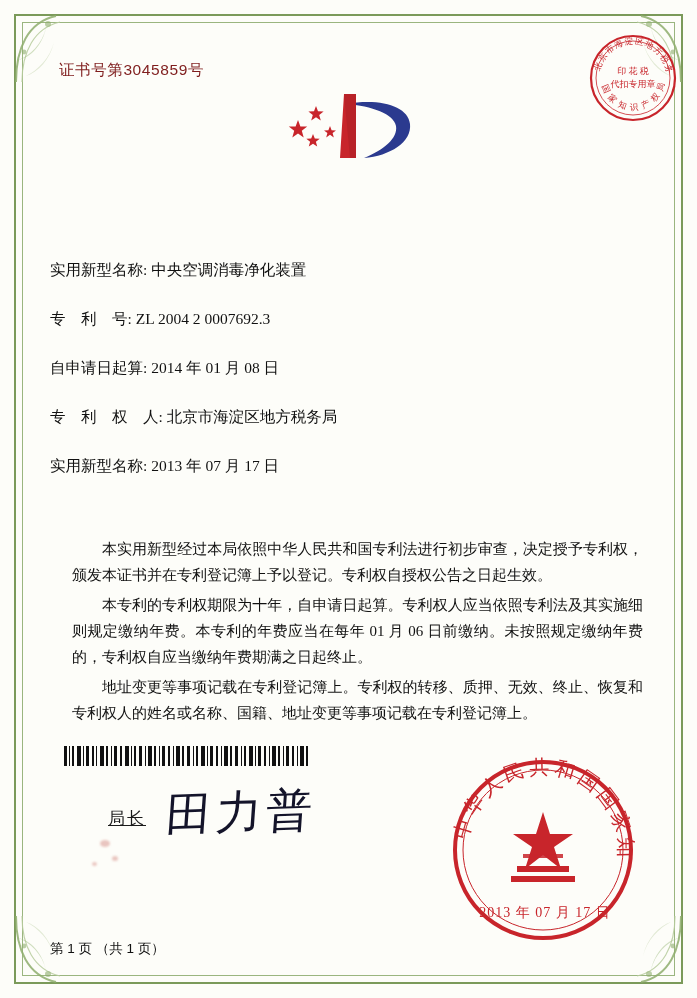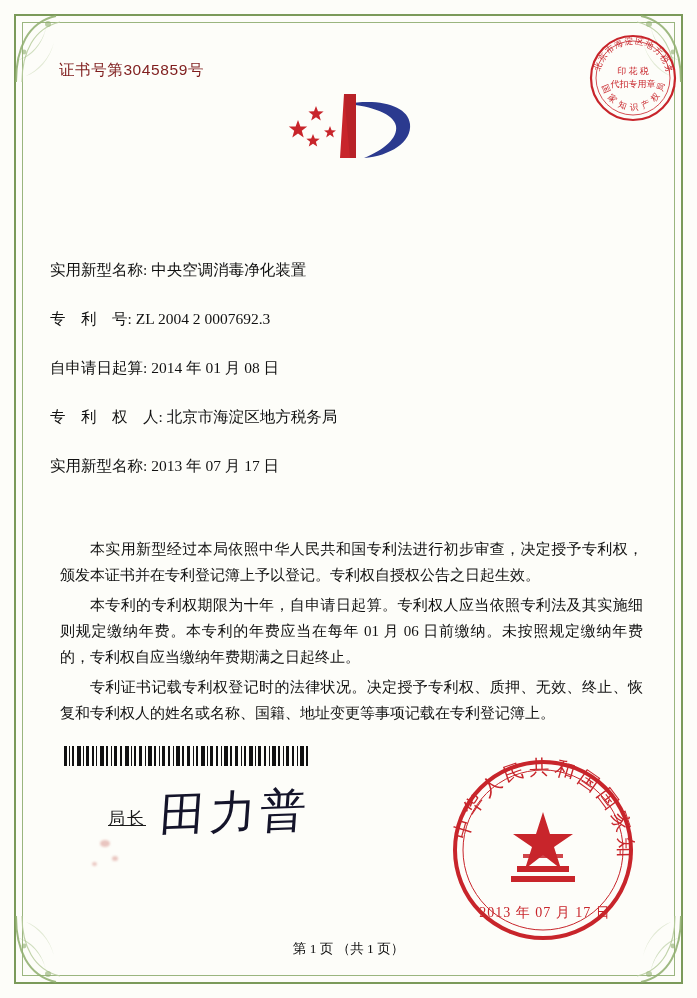--- a/index.html
+++ b/index.html
@@ -128,21 +128,21 @@
     left: 10px;
     right: 4px;
     top: 488px;
     font-family: "Liberation Serif", "DejaVu Serif", serif;
     font-size: 15px;
     line-height: 26px;
     color: #111;
     text-align: justify;
   }
   .body-text p {
-    margin: 0 0 4px 0;
+    margin: 0 0 4px 12px;
     text-indent: 2em;
   }
 
   
   .barcode {
     position: absolute;
     left: 14px;
     top: 698px;
     width: 246px;
     height: 20px;
@@ -154,41 +154,41 @@
     position: absolute;
     left: 58px;
     top: 742px;
     display: flex;
     align-items: flex-end;
   }
   .sign-label {
     font-family: "Liberation Serif", "DejaVu Serif", serif;
     font-size: 17px;
     letter-spacing: 2px;
-    margin-right: 14px;
+    margin-right: 20px;
     padding-bottom: 6px;
     text-decoration: underline;
   }
   .signature {
     font-family: "Liberation Serif", "DejaVu Serif", serif;
     font-size: 46px;
     color: #14142a;
     letter-spacing: 4px;
     transform: skewX(-6deg) rotate(-2deg);
     line-height: 1;
   }
 
   
   .footer {
     position: absolute;
     left: 0;
     right: 0;
     bottom: 0;
-    text-align: center;
-    font-family: Liberation Serif, serif;
+    text-align: left;
+    font-family: Liberation Sans, sans-serif;
     font-size: 13.5px;
     color: #111;
   }
 
   
   .stamp-top {
     position: absolute;
     right: 18px;
     top: 32px;
     width: 92px;
@@ -315,21 +315,21 @@
       </div>
       <div class="field-row">
         <span class="field-label">实用新型名称:</span>
         <span class="field-value">2013 年 07 月 17 日</span>
       </div>
     </div>
 
     <div class="body-text">
       <p>本实用新型经过本局依照中华人民共和国专利法进行初步审查，决定授予专利权，颁发本证书并在专利登记簿上予以登记。专利权自授权公告之日起生效。</p>
       <p>本专利的专利权期限为十年，自申请日起算。专利权人应当依照专利法及其实施细则规定缴纳年费。本专利的年费应当在每年 01 月 06 日前缴纳。未按照规定缴纳年费的，专利权自应当缴纳年费期满之日起终止。</p>
-      <p>专利证书记载专利权登记时的法律状况。决定授予专利权、质押、无效、终止、恢复和专利权人的姓名或名称、国籍、地址变更等事项记载在专利登记簿上。</p>
+      <p>地址变更等事项记载在专利登记簿上。专利权的转移、质押、无效、终止、恢复和专利权人的姓名或名称、国籍、地址变更等事项记载在专利登记簿上。</p>
     </div>
 
     <div class="barcode">
       <svg width="246" height="20" viewBox="0 0 246 20" preserveAspectRatio="none">
         <g fill="#111">
           <rect x="0" y="0" width="3" height="20"></rect>
             <rect x="5" y="0" width="1" height="20"></rect>
           <rect x="8" y="0" width="2" height="20"></rect>
             <rect x="13" y="0" width="4" height="20"></rect>
           <rect x="19" y="0" width="1" height="20"></rect>

